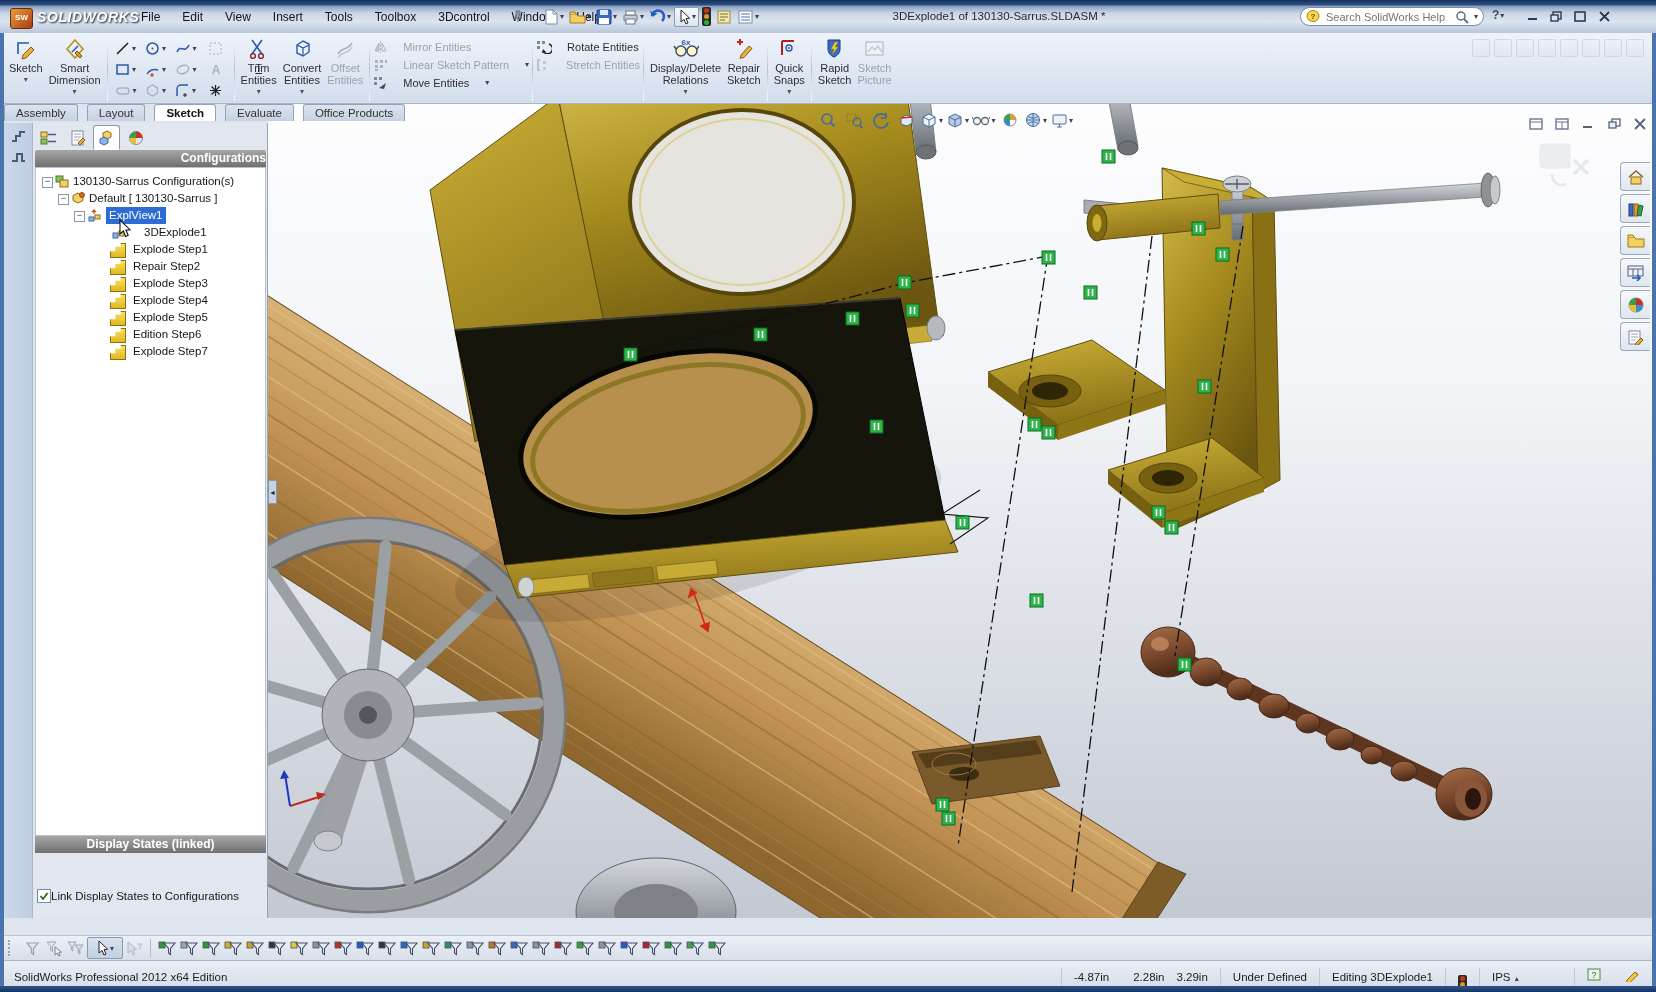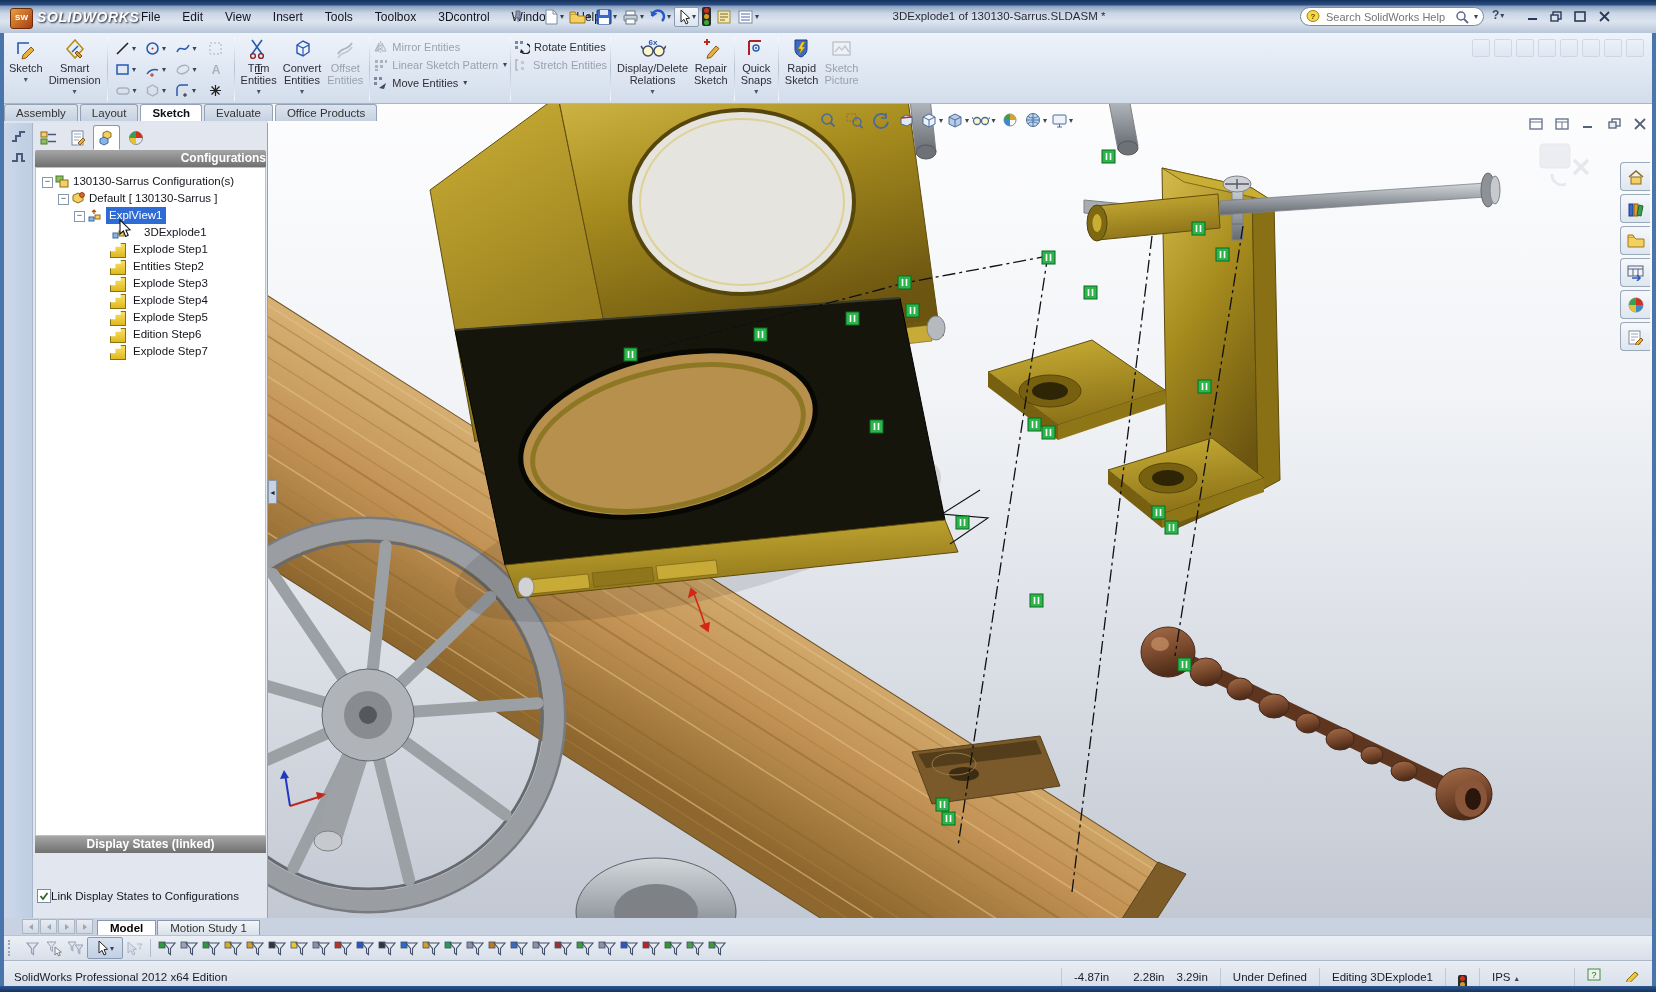--- a/index.html
+++ b/index.html
@@ -25,26 +25,26 @@
   
   .ribbon{left:0;top:33px;width:1656px;height:71px;background:linear-gradient(#eef3fa,#dfe7f3 55%,#d3ddeb);border-bottom:1px solid #a8b6ca;box-sizing:border-box;display:flex;align-items:stretch;padding:2px 4px 0 6px;}
   .rsep{width:1px;background:linear-gradient(#f8fafd,#b6c2d4,#f8fafd);margin:2px 3px;}
   .rbig{display:flex;flex-direction:column;align-items:center;justify-content:flex-start;padding:3px 3px 0;border-radius:3px;}
   .rlbl{white-space:pre-line;text-align:center;font-size:11px;line-height:12px;color:#2e2e36;margin-top:2px;}
   .dis .rlbl,.dis{color:#9aa2ae!important;}
   .rcaret{font-size:8px;color:#4a5466;margin-top:1px;}
   .sgrid{display:grid;grid-template-columns:repeat(4,30px);grid-auto-rows:21px;padding-top:3px;}
   .scell{display:flex;align-items:center;justify-content:center;gap:1px;}
   .rlist{display:flex;flex-direction:column;justify-content:flex-start;padding-top:4px;gap:3px;}
-  .rrow{display:flex;align-items:center;gap:4px;font-size:11px;color:#2e2e36;height:15px;}
+  .rrow{display:flex;align-items:center;gap:15px;font-size:11px;color:#2e2e36;height:15px;}
   .faintrow{margin-left:auto;display:flex;gap:4px;padding:4px 8px 0 0;align-self:flex-start;opacity:.5;}
   .ficon{width:16px;height:16px;border:1px solid #b8c2d2;border-radius:2px;background:linear-gradient(#eef2f8,#dbe3ee);}
   
   .ctabs{left:4px;top:104px;height:19px;display:flex;z-index:5;}
-  .ctab{padding:2px 11px 4px;font-size:11.5px;color:#333;background:linear-gradient(#dde4ee,#c6d1e1);border:1px solid #94a2b8;border-bottom:none;border-radius:3px 3px 0 0;margin-right:2px;height:17px;box-sizing:border-box;}
+  .ctab{padding:2px 11px 4px;font-size:11.5px;color:#333;background:linear-gradient(#dde4ee,#c6d1e1);border:1px solid #94a2b8;border-bottom:none;border-radius:3px 3px 0 0;margin-right:9px;height:17px;box-sizing:border-box;}
   .ctab.active{background:#fff;font-weight:bold;color:#101018;}
   
   .viewport{left:268px;top:104px;width:1384px;height:814px;background:linear-gradient(#fdfdfe 0%,#f2f4f7 35%,#d9dde4 70%,#c3c9d3 100%);overflow:hidden;}
   .hud{left:548px;top:5px;display:flex;align-items:center;gap:2px;position:absolute;}
   .hudbtn{width:24px;height:22px;display:flex;align-items:center;justify-content:center;border-radius:3px;}
   .doccontrols{left:1258px;top:12px;position:absolute;display:flex;gap:6px;}
   .dcb{width:20px;height:16px;display:flex;align-items:center;justify-content:center;}
   .taskpane{left:1352px;top:58px;position:absolute;display:flex;flex-direction:column;gap:3px;}
   .tptab{width:29px;height:27px;background:linear-gradient(#f6f8fb,#dfe6ef);border:1px solid #9aa8bc;border-right:none;border-radius:4px 0 0 4px;display:flex;align-items:center;justify-content:center;}
   .splitarrow{left:0;top:376px;position:absolute;width:7px;height:22px;background:#c8d2e0;border:1px solid #8a98ac;display:flex;align-items:center;justify-content:center;font-size:7px;color:#223;}
@@ -931,21 +931,21 @@
             <path d="M12,4 l3,-3 m-3,0 h3 v3" fill="none" stroke="#555" stroke-width="1.1"></path>
           </svg>
         <span class="tlabel" style="left:108px">3DExplode1</span>
       </div>
       <div class="trow">
           <span class="ticon stepi" style="left:74px"></span>
           <span class="tlabel" style="left:97px">Explode Step1</span>
         </div>
       <div class="trow">
           <span class="ticon stepi" style="left:74px"></span>
-          <span class="tlabel" style="left:97px">Entities Step2</span>
+          <span class="tlabel" style="left:97px">Repair Step2</span>
         </div>
       <div class="trow">
           <span class="ticon stepi" style="left:74px"></span>
           <span class="tlabel" style="left:97px">Explode Step3</span>
         </div>
       <div class="trow">
           <span class="ticon stepi" style="left:74px"></span>
           <span class="tlabel" style="left:97px">Explode Step4</span>
         </div>
       <div class="trow">
@@ -970,38 +970,20 @@
           </svg>
         </span>
       <span>Link Display States to Configurations</span>
     </div>
 
     <svg class="abs" style="left:114px;top:96px;z-index:20" width="16" height="20">
         <path d="M2,1 l0,14 3.4,-3 2.2,5.4 2.6,-1.2 -2.3,-5.1 4.1,-.4 z" fill="#fff" stroke="#111" stroke-width="1.1"></path>
       </svg>
   </div>
 
-  <div class="abs btabs">
-    <span class="navbtns">
-      <span class="nb">
-          <span class="tri triL"></span>
-        </span>
-      <span class="nb">
-          <span class="tri triL"></span>
-        </span>
-      <span class="nb">
-          <span class="tri triR"></span>
-        </span>
-      <span class="nb">
-          <span class="tri triR"></span>
-        </span>
-    </span>
-    <span class="mtab active">Model</span>
-    <span class="mtab">Motion Study 1</span>
-  </div>
 
   <div class="abs bbar">
     <span class="grip"></span>
     <span class="bic" style="opacity:.55">
         <svg width="17" height="17">
           <path d="M3,3 h11 l-4.5,5.5 v6 l-2,-1.6 v-4.4 z" fill="#dfe6f0" stroke="#5a6a88" stroke-width="1.2"></path>
         </svg>
       </span>
     <span class="bic" style="opacity:.55">
         <svg width="18" height="17">

